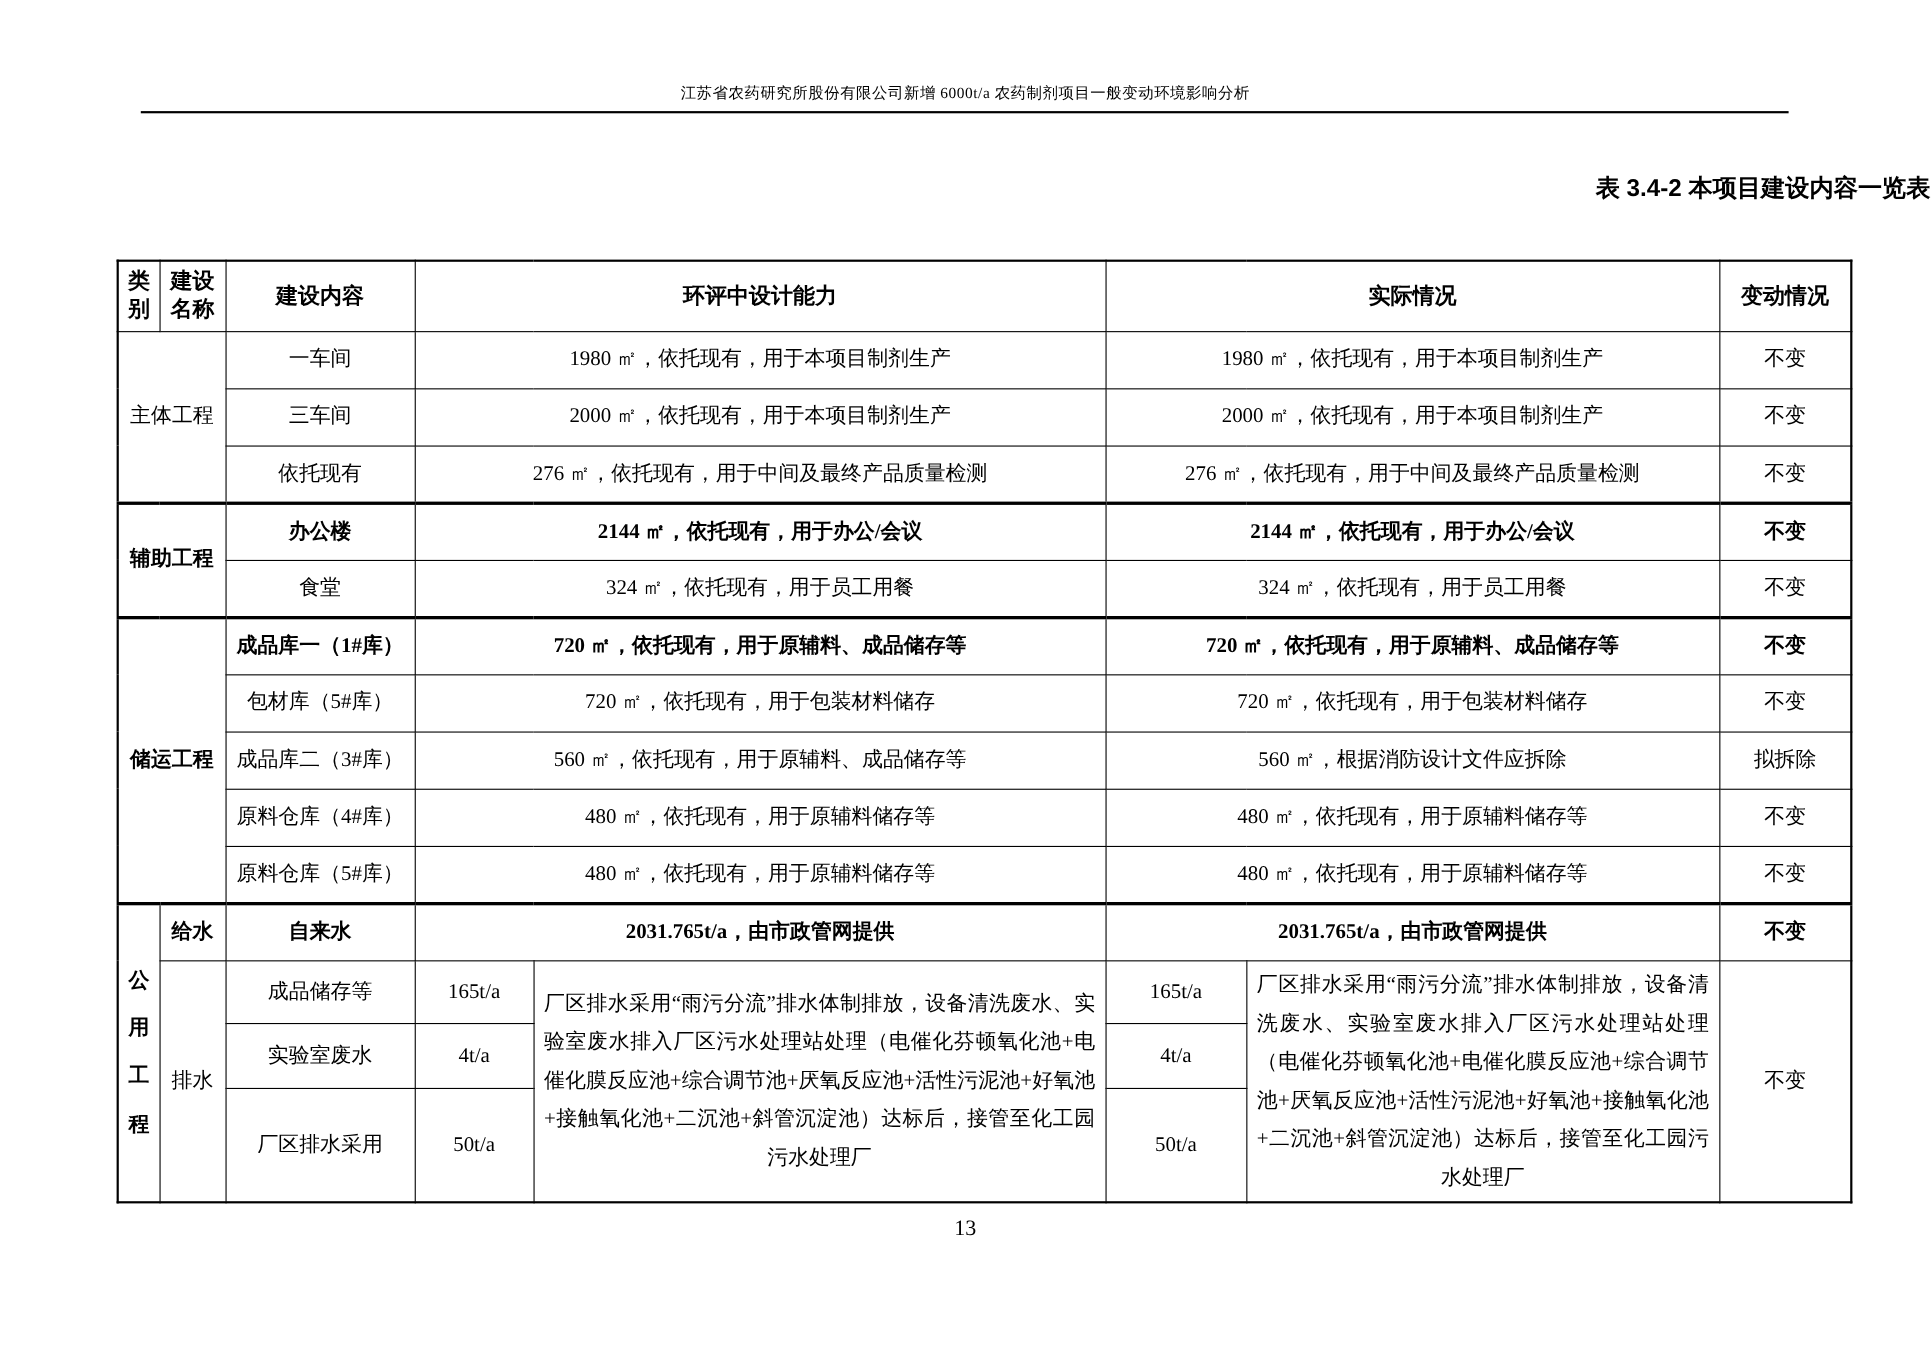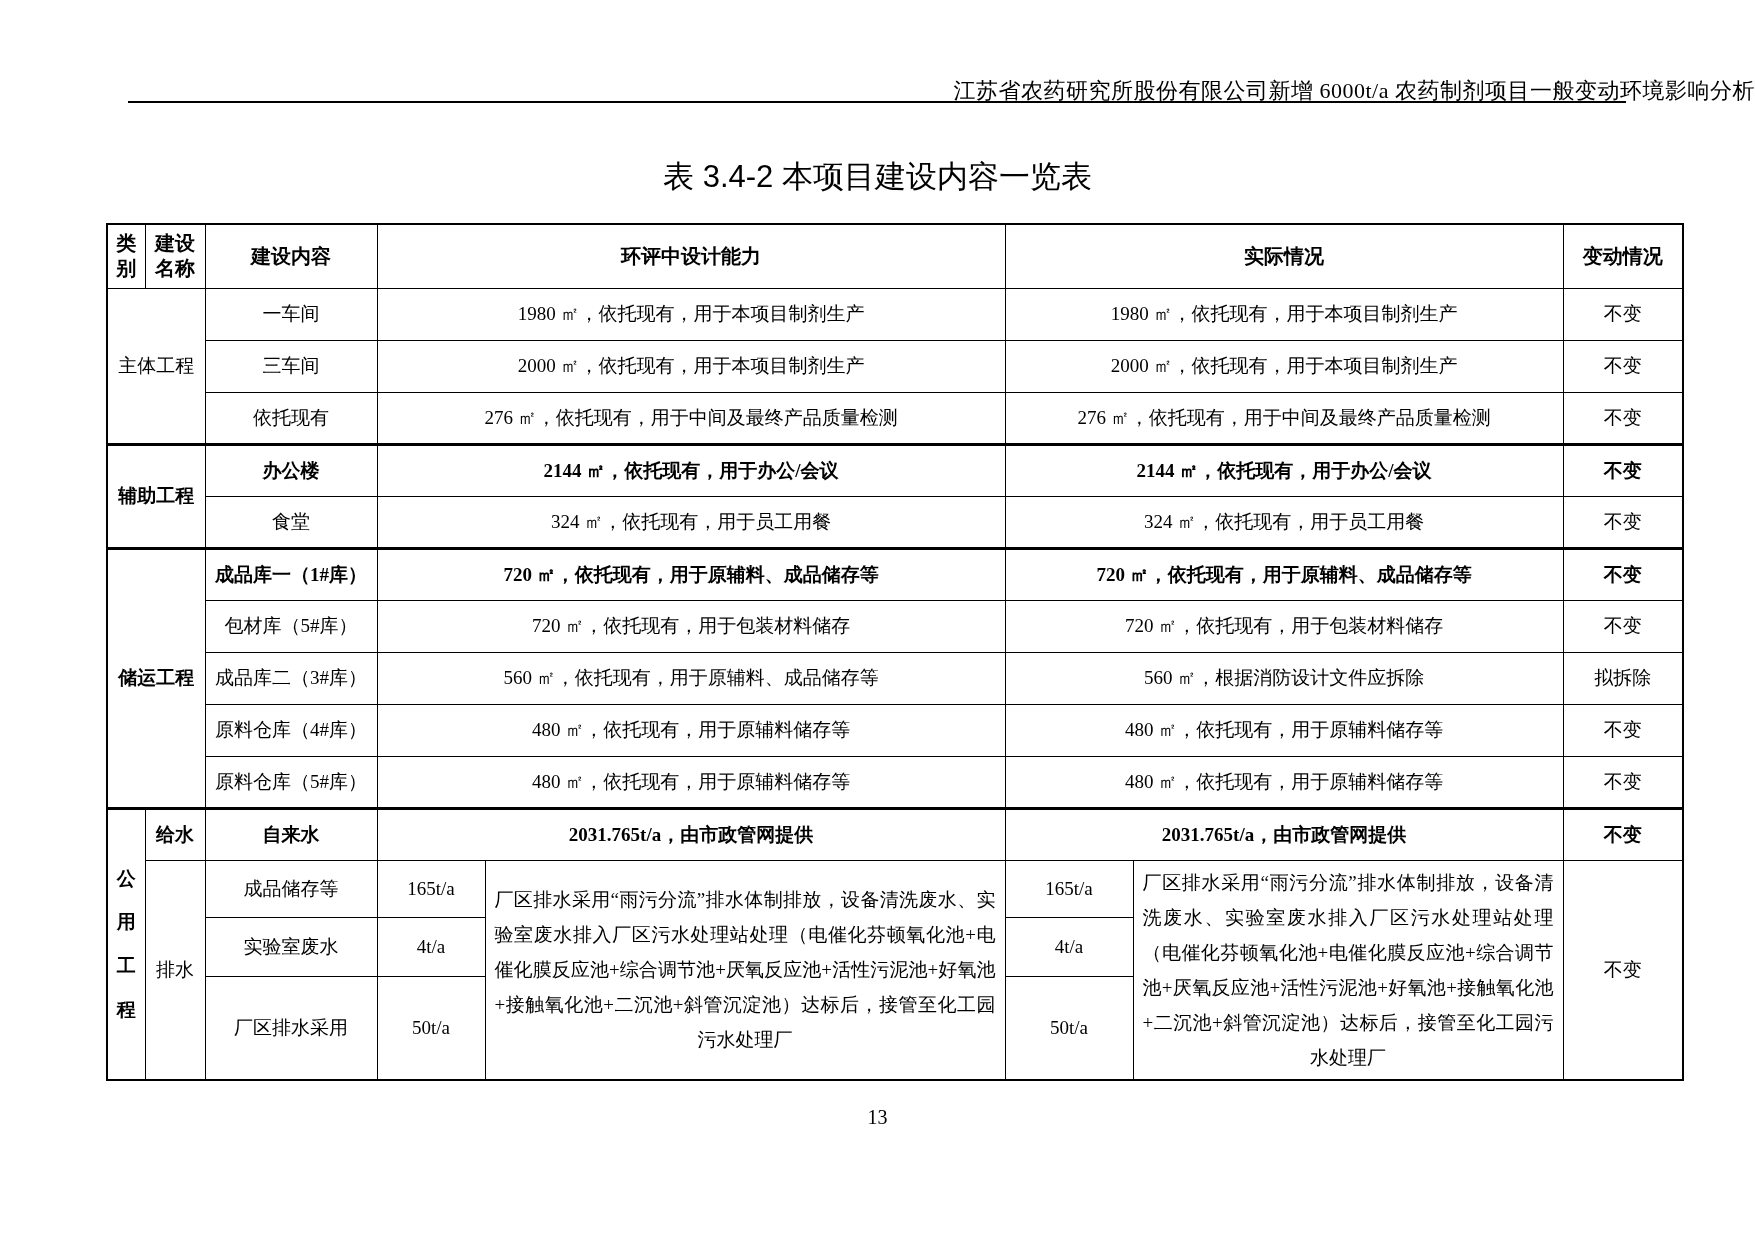--- a/index.html
+++ b/index.html
@@ -6,37 +6,37 @@
   body{
     width:1755px;height:1241px;
     background:#ffffff;
     position:relative;
     font-family:"Liberation Serif","DejaVu Serif",serif;
     color:#000;
     overflow:hidden;
   }
   .page-header{
     position:absolute;top:76px;left:0;width:100%;
-    text-align:right;
-    font-size:22px;
+    text-align:center;
+    font-size:14px;
     letter-spacing:0.5px;
   }
   .header-rule{
     position:absolute;top:101px;left:128px;width:1498px;
     border-top:2px solid #000;height:0;
   }
   .table-title{
     position:absolute;top:156px;left:0;width:100%;
-    text-align:center;
-    font-weight:normal;
-    font-size:31px;
+    text-align:right;
+    font-weight:bold;
+    font-size:22px;
     font-family:"Liberation Sans","DejaVu Sans",sans-serif;
   }
   table.main{
-    position:absolute;left:106px;top:223px;
+    position:absolute;left:106px;top:236px;
     border-collapse:collapse;
     table-layout:fixed;
     width:1576px;
     border:2.5px solid #000;
   }
   td,th{
     border:1.5px solid #000;
     text-align:center;
     vertical-align:middle;
     font-size:19px;

